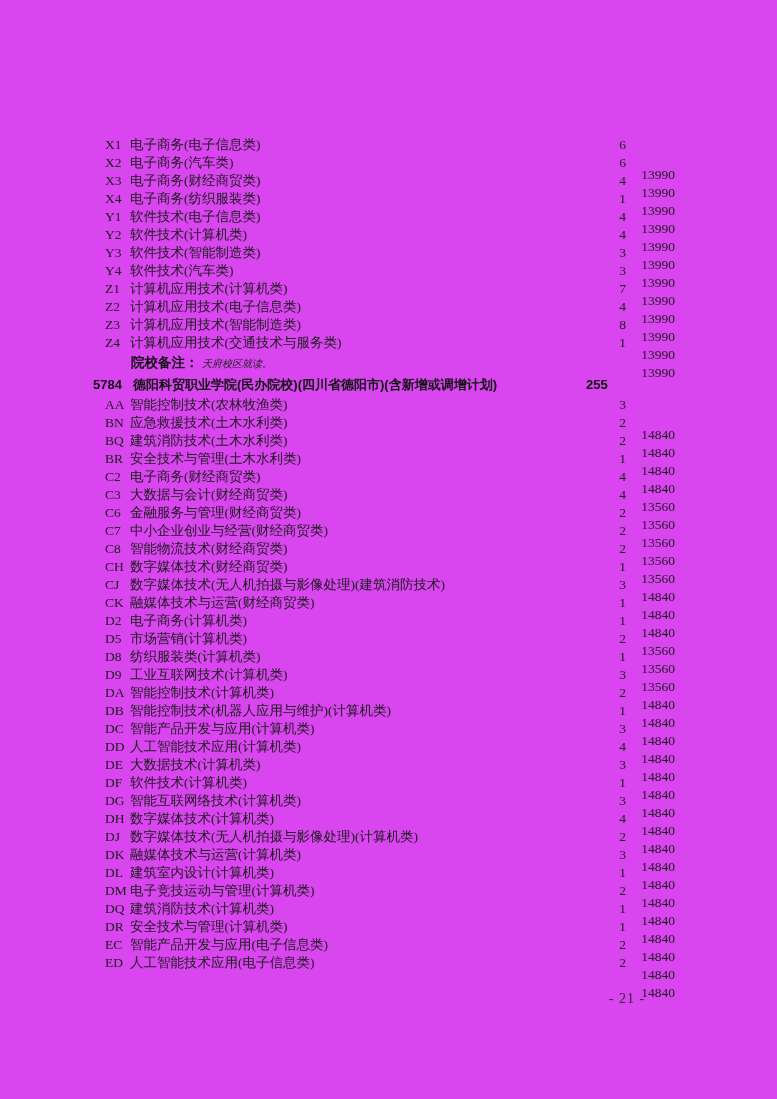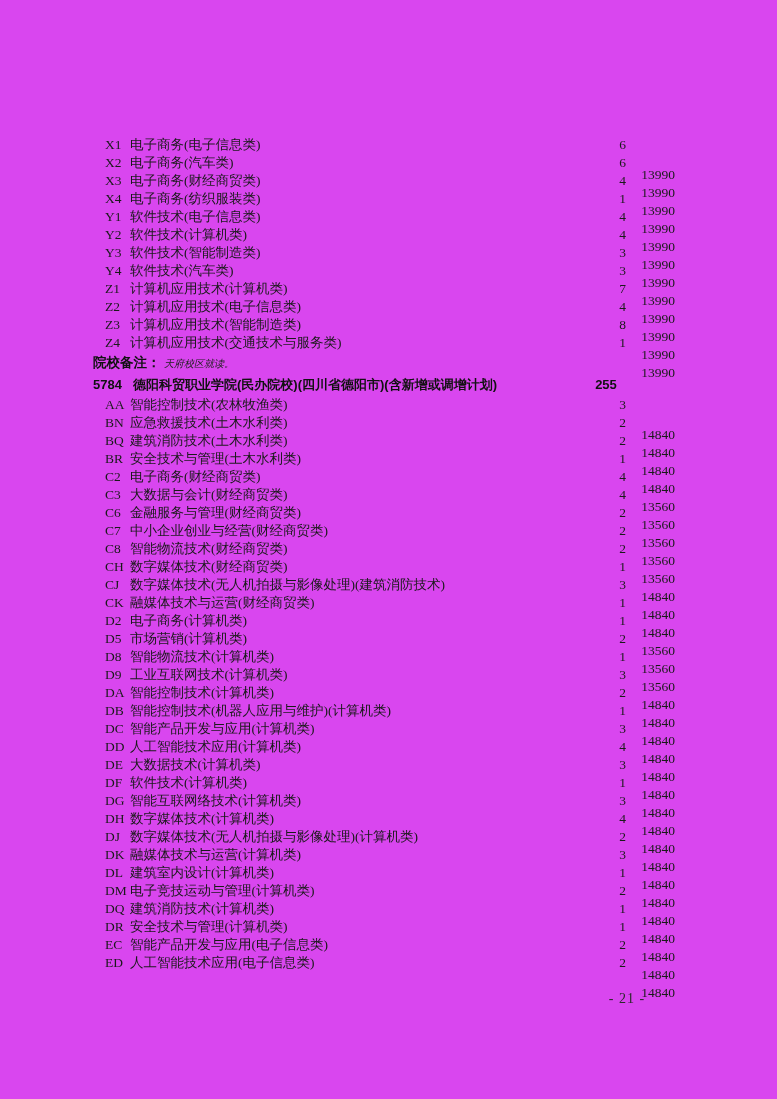--- a/index.html
+++ b/index.html
@@ -39,20 +39,21 @@
     margin-top: 1px;
     height: 19px;
     line-height: 19px;
     font-size: 13.5px;
     white-space: nowrap;
   }
   .note-label {
     font-family: "Liberation Sans", "DejaVu Sans", sans-serif;
     font-weight: bold;
     color: #111111;
+    margin-left: 38px;
   }
   .note-text {
     font-style: italic;
     font-size: 10px;
     color: #222222;
   }
 
   .college-header {
     display: flex;
     margin-left: -12px;
@@ -61,21 +62,21 @@
     height: 20px;
     line-height: 20px;
     font-family: "Liberation Sans", "DejaVu Sans", sans-serif;
     font-weight: bold;
     font-size: 13px;
     color: #111111;
     white-space: nowrap;
   }
   .college-header .ccode   { flex: none; width: 40px; }
   .college-header .cname   { flex: 1; overflow: hidden; }
-  .college-header .ctotal  { flex: none; width: 40px; text-align: center; }
+  .college-header .ctotal  { flex: none; width: 40px; text-align: left; }
   .college-header .cspacer { flex: none; width: 64px; }
 
   .page-number {
     position: absolute;
     top: 991px;
     left: 567px;
     width: 120px;
     text-align: center;
     font-size: 14px;
     letter-spacing: 1px;
@@ -256,21 +257,21 @@
             <span class="fee">13560</span>
           </div>
           <div class="row">
             <span class="code">D5</span>
             <span class="name">市场营销(计算机类)</span>
             <span class="count">2</span>
             <span class="fee">13560</span>
           </div>
           <div class="row">
             <span class="code">D8</span>
-            <span class="name">智能物流技术(计算机类)</span>
+            <span class="name">纺织服装类(计算机类)</span>
             <span class="count">1</span>
             <span class="fee">13560</span>
           </div>
           <div class="row">
             <span class="code">D9</span>
             <span class="name">工业互联网技术(计算机类)</span>
             <span class="count">3</span>
             <span class="fee">14840</span>
           </div>
           <div class="row">

